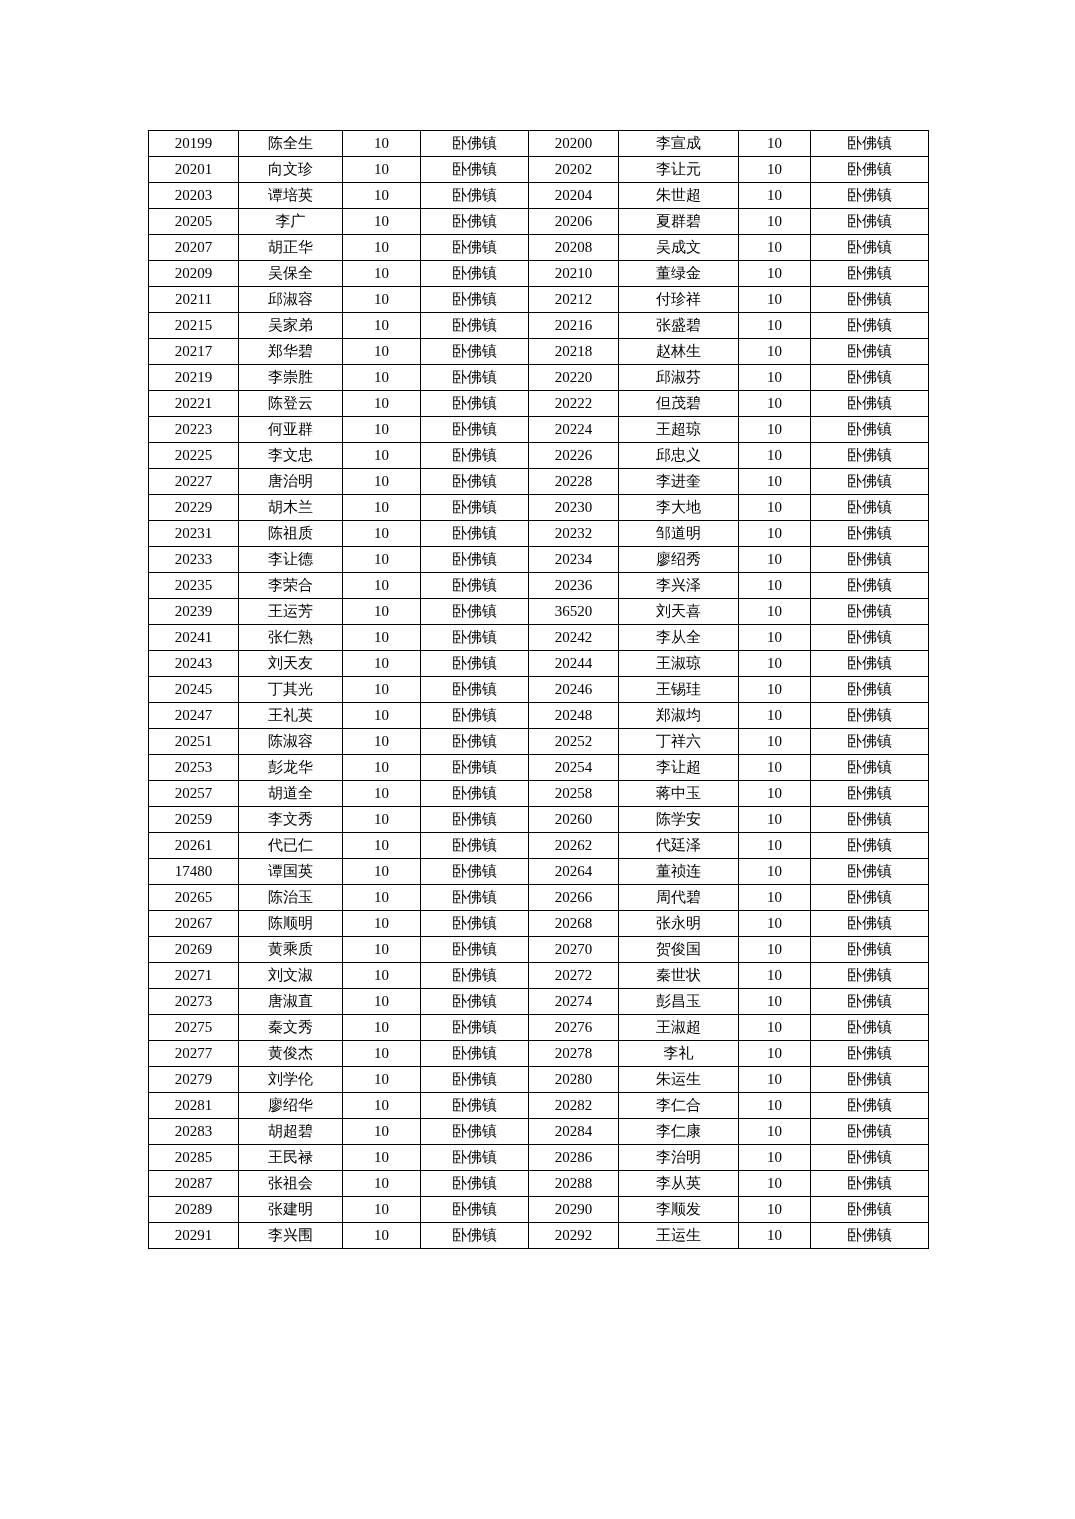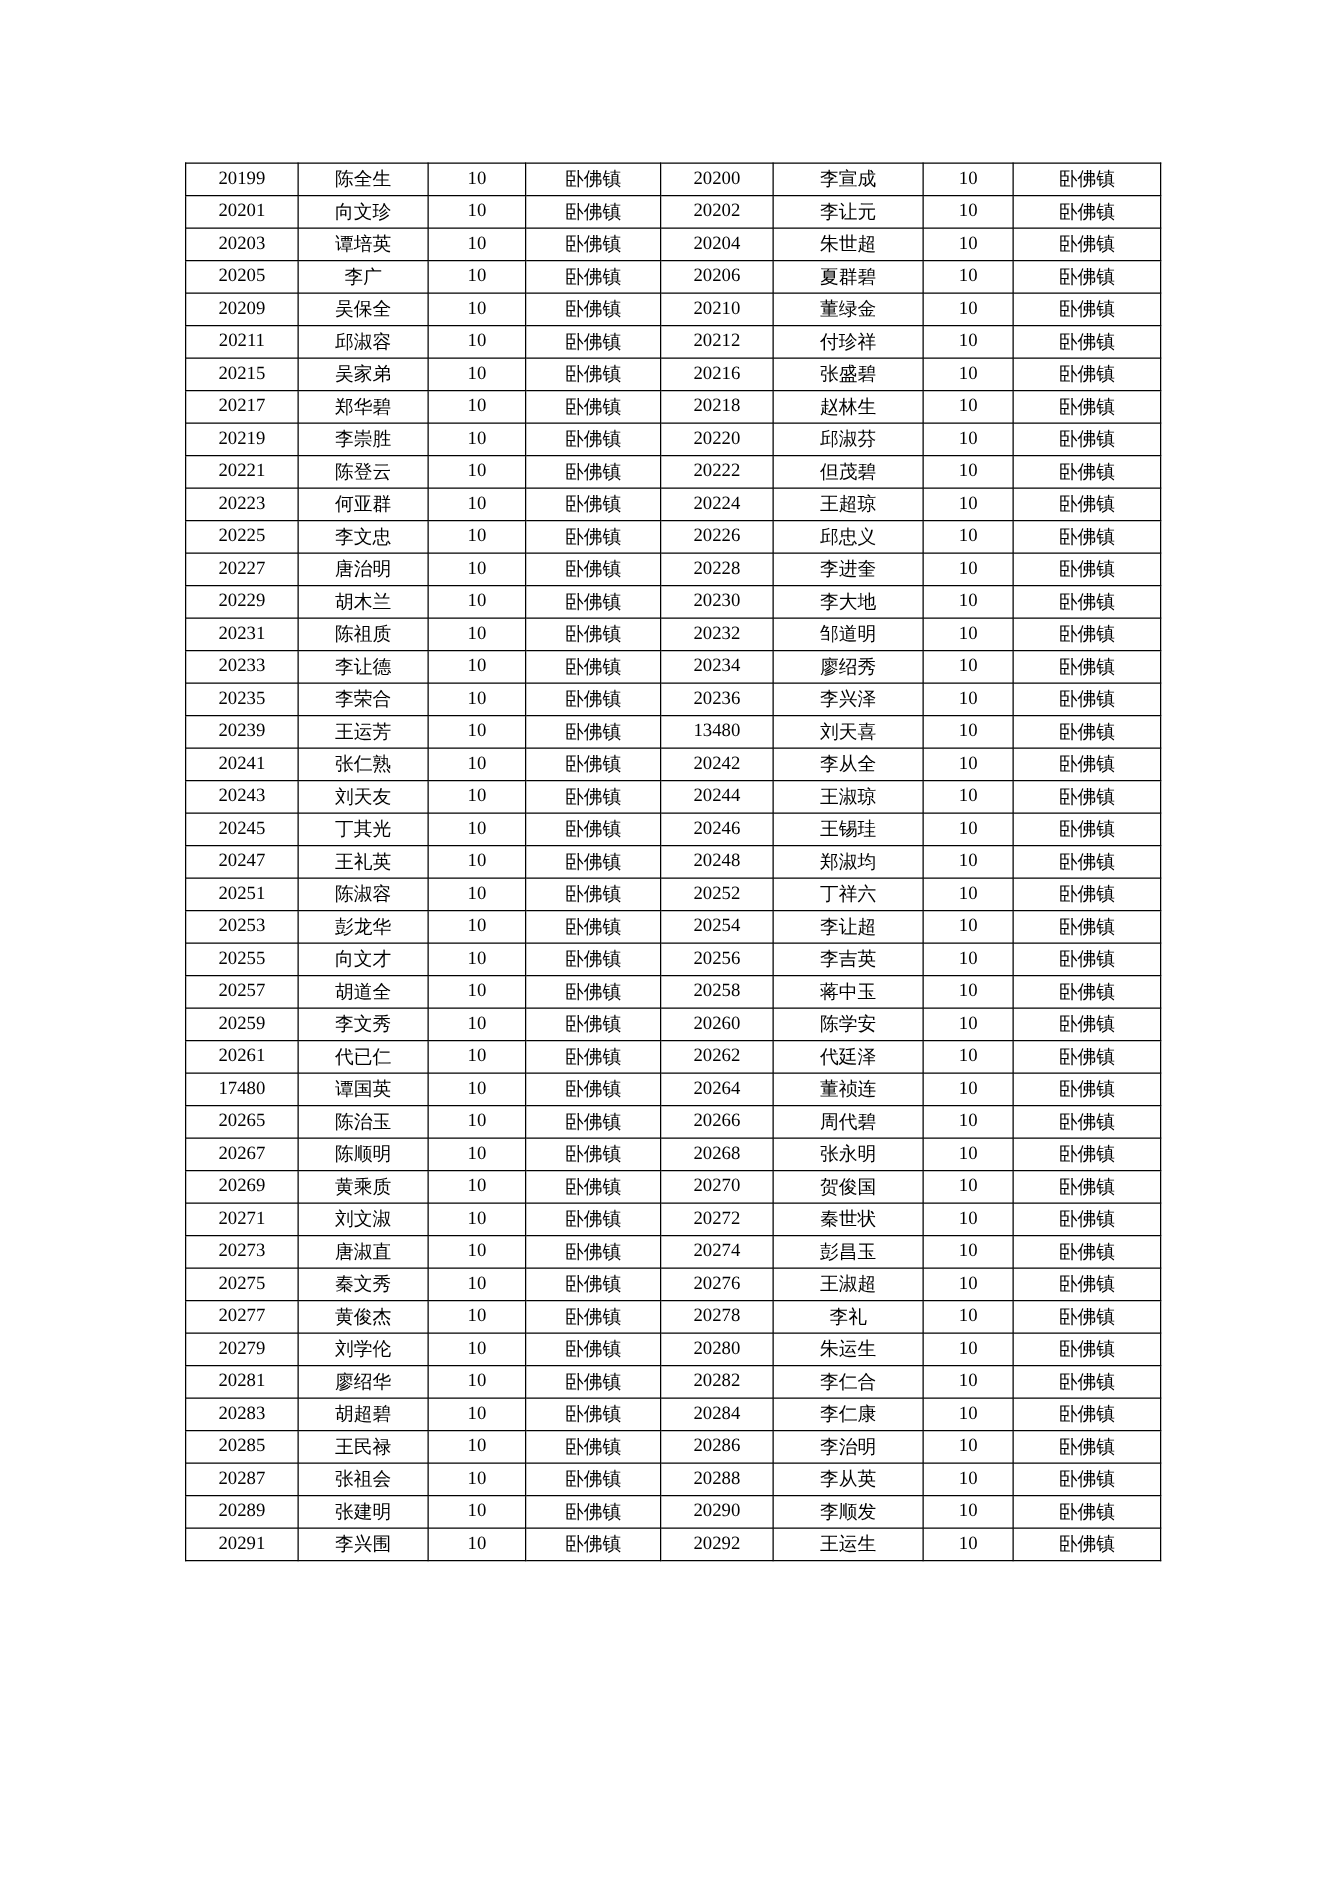--- a/index.html
+++ b/index.html
@@ -93,20 +93,30 @@
           <td>20205</td>
           <td>李广</td>
           <td>10</td>
           <td>卧佛镇</td>
           <td>20206</td>
           <td>夏群碧</td>
           <td>10</td>
           <td>卧佛镇</td>
         </tr>
         <tr>
+          <td>20207</td>
+          <td>胡正华</td>
+          <td>10</td>
+          <td>卧佛镇</td>
+          <td>20208</td>
+          <td>吴成文</td>
+          <td>10</td>
+          <td>卧佛镇</td>
+        </tr>
+        <tr>
           <td>20209</td>
           <td>吴保全</td>
           <td>10</td>
           <td>卧佛镇</td>
           <td>20210</td>
           <td>董绿金</td>
           <td>10</td>
           <td>卧佛镇</td>
         </tr>
         <tr>
@@ -227,21 +237,21 @@
           <td>20236</td>
           <td>李兴泽</td>
           <td>10</td>
           <td>卧佛镇</td>
         </tr>
         <tr>
           <td>20239</td>
           <td>王运芳</td>
           <td>10</td>
           <td>卧佛镇</td>
-          <td>13480</td>
+          <td>36520</td>
           <td>刘天喜</td>
           <td>10</td>
           <td>卧佛镇</td>
         </tr>
         <tr>
           <td>20241</td>
           <td>张仁熟</td>
           <td>10</td>
           <td>卧佛镇</td>
           <td>20242</td>
@@ -289,30 +299,20 @@
           <td>10</td>
           <td>卧佛镇</td>
         </tr>
         <tr>
           <td>20253</td>
           <td>彭龙华</td>
           <td>10</td>
           <td>卧佛镇</td>
           <td>20254</td>
           <td>李让超</td>
-          <td>10</td>
-          <td>卧佛镇</td>
-        </tr>
-        <tr>
-          <td>20255</td>
-          <td>向文才</td>
-          <td>10</td>
-          <td>卧佛镇</td>
-          <td>20256</td>
-          <td>李吉英</td>
           <td>10</td>
           <td>卧佛镇</td>
         </tr>
         <tr>
           <td>20257</td>
           <td>胡道全</td>
           <td>10</td>
           <td>卧佛镇</td>
           <td>20258</td>
           <td>蒋中玉</td>

